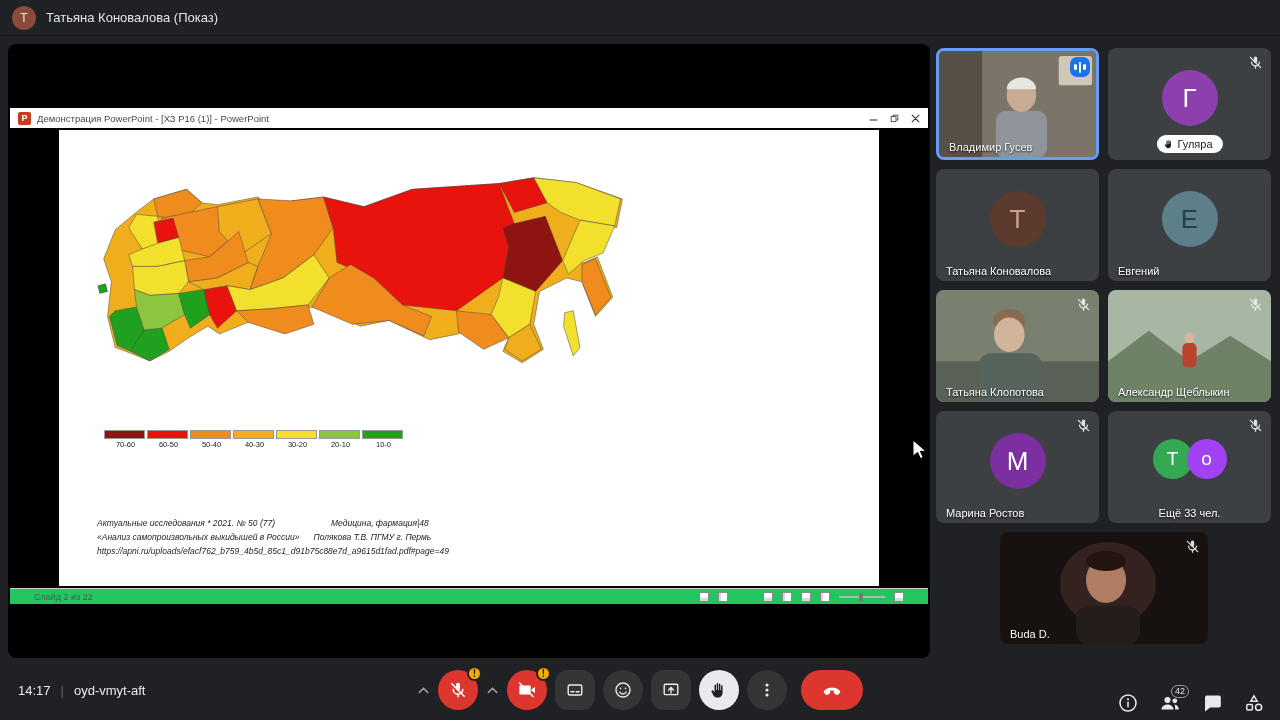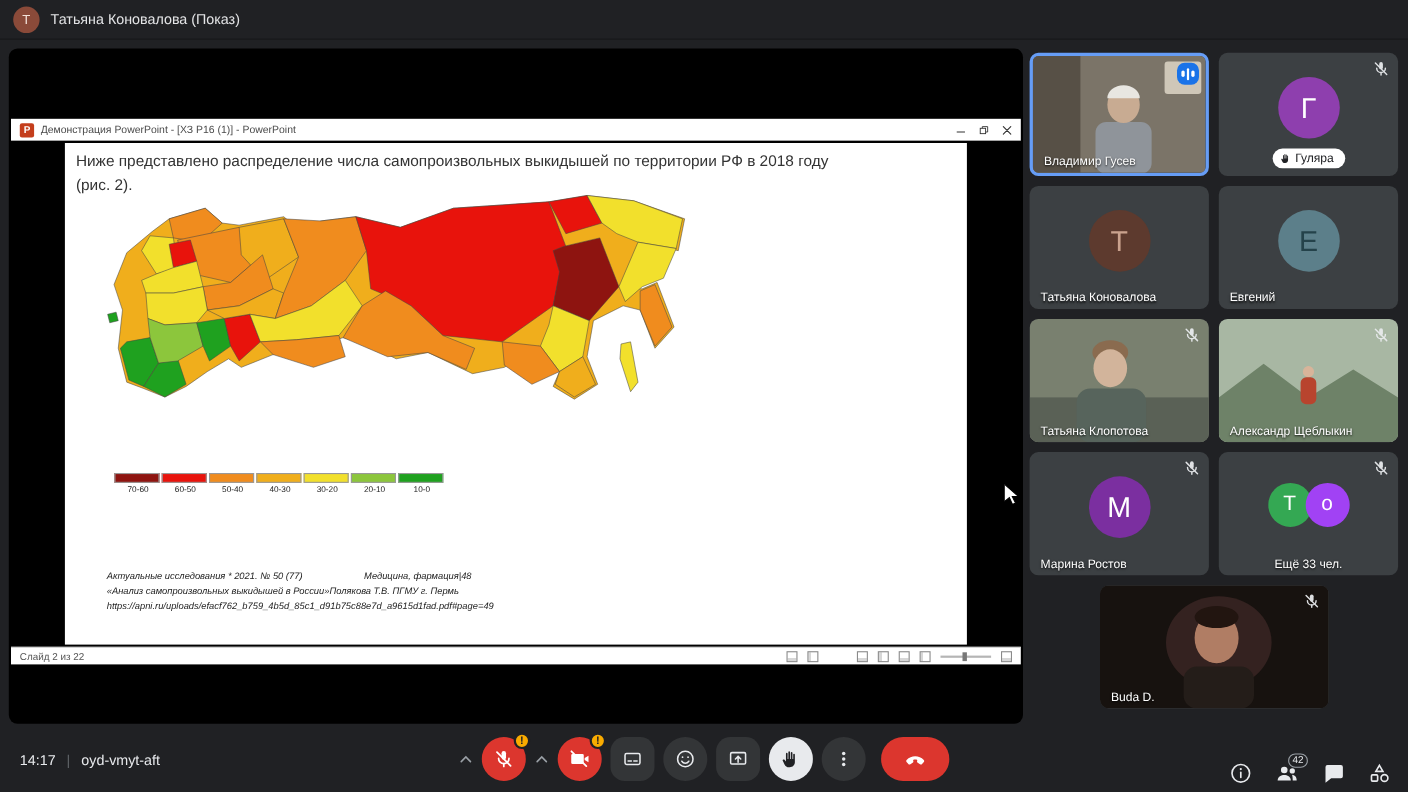--- a/index.html
+++ b/index.html
@@ -34,24 +34,24 @@
   .map-svg { position:absolute; left:35px; top:40px; width:540px; height:270px; }
   .map-svg polygon { stroke:#444; stroke-width:.5; }
 
   .legend { position:absolute; left:45px; top:300px; display:flex; }
   .legend-item { width:43px; }
   .legend-swatch { height:9px; width:41px; border:1px solid #999; }
   .legend-label { font-size:7.5px; color:#222; text-align:center; margin-top:1px; }
 
   .citation { position:absolute; left:38px; top:386px; font-size:8.5px; color:#1d1d1d; line-height:1.65;font-style:italic; }
   .cit-row { display:flex; gap:56px; }
-  .cit-row2 { display:flex; }
-
-  .ppt-status { position:absolute; left:0; right:0; bottom:0; height:16px; background:#ffffff; border-top:1px solid #cfcfcf;
-                display:flex; align-items:center; padding:0 8px; font-size:9px; color:#555;gap:25px; }
+  .cit-row2 { display:flex; gap:14px; }
+
+  .ppt-status { position:absolute; left:0; right:0; bottom:0; height:16px; background:#22c55e; border-top:1px solid #cfcfcf;
+                display:flex; align-items:center; padding:0 24px; font-size:9px; color:#555;gap:25px; }
   .st-sp { flex:1; }
   .st-group { display:flex; gap:9px; align-items:center; margin-left:10px; }
   .st-ic { width:10px; height:10px; border:1px solid #8a8a8a; background:linear-gradient(#fff 60%, #d7d7d7 60%); }
   .st-ic.b { background:linear-gradient(90deg,#d7d7d7 30%, #fff 30%); }
   .st-zoom { width:46px; height:2px; background:#b5b5b5; position:relative; }
   .st-zoom::after { content:""; position:absolute; left:20px; top:-3px; width:4px; height:8px; background:#777; }
 
   
   .cursor { position:absolute; left:913px; top:440px; z-index:60; }
 
@@ -209,21 +209,20 @@
           </svg>
         <svg viewBox="0 0 12 12">
             <use href="#i-close"></use>
           </svg>
       </div>
     </div>
 
     <div class="ppt-content">
       <div class="slide">
 
-        <div class="slide-paragraph">Ниже представлено распределение числа самопроизвольных выкидышей по территории РФ в 2018 году (рис. 2).</div>
 
         <svg class="map-svg" viewBox="0 0 560 280">
           <polygon points="10,92 22,62 46,42 62,30 96,20 112,34 128,36 170,28 184,40 205,32 238,28 280,38 330,20 420,14 456,8 500,13 548,30 542,60 506,52 490,96 508,96 522,90 538,132 520,152 506,116 490,112 462,126 456,160 466,186 444,200 424,188 430,174 410,150 378,170 348,176 306,156 276,162 248,148 226,142 196,152 160,158 130,170 118,162 98,174 78,188 58,198 38,190 22,184 14,152 18,116" style="fill: rgb(240, 174, 28);"></polygon>
           <polygon points="62,30 96,20 112,34 92,52 66,48" style="fill: rgb(240, 140, 30);"></polygon>
           <polygon points="44,46 66,48 70,76 50,82 36,60" style="fill: rgb(242, 224, 44);"></polygon>
           <polygon points="70,50 128,38 150,64 120,90 76,80" style="fill: rgb(240, 140, 30);"></polygon>
           <polygon points="128,38 170,30 184,66 152,88 130,64" style="fill: rgb(240, 174, 28);"></polygon>
           <polygon points="62,54 82,50 88,70 66,76" style="fill: rgb(232, 19, 12);"></polygon>
           <polygon points="50,82 66,76 88,70 94,94 66,100 40,100 36,88" style="fill: rgb(242, 224, 44);"></polygon>
           <polygon points="94,94 120,90 150,64 160,96 128,112 98,116" style="fill: rgb(240, 140, 30);"></polygon>

